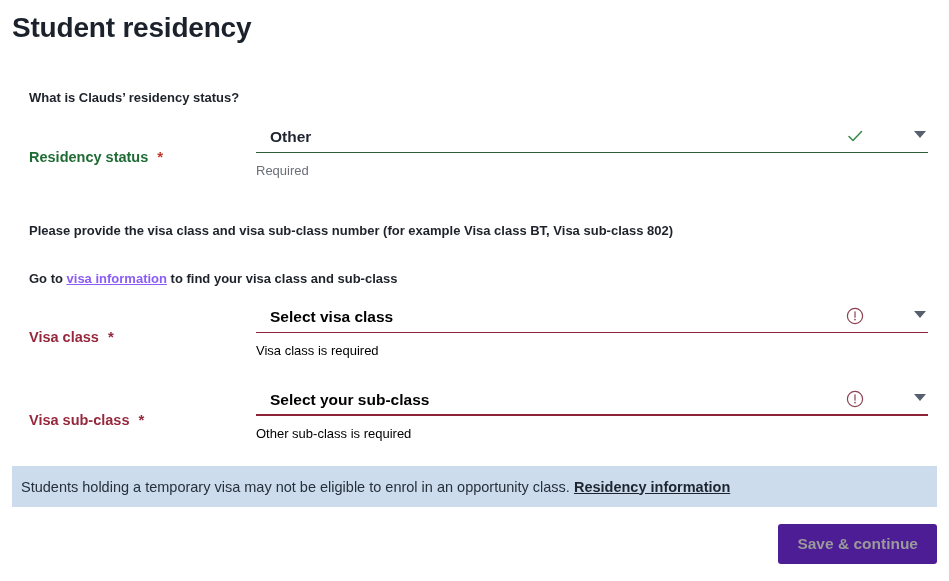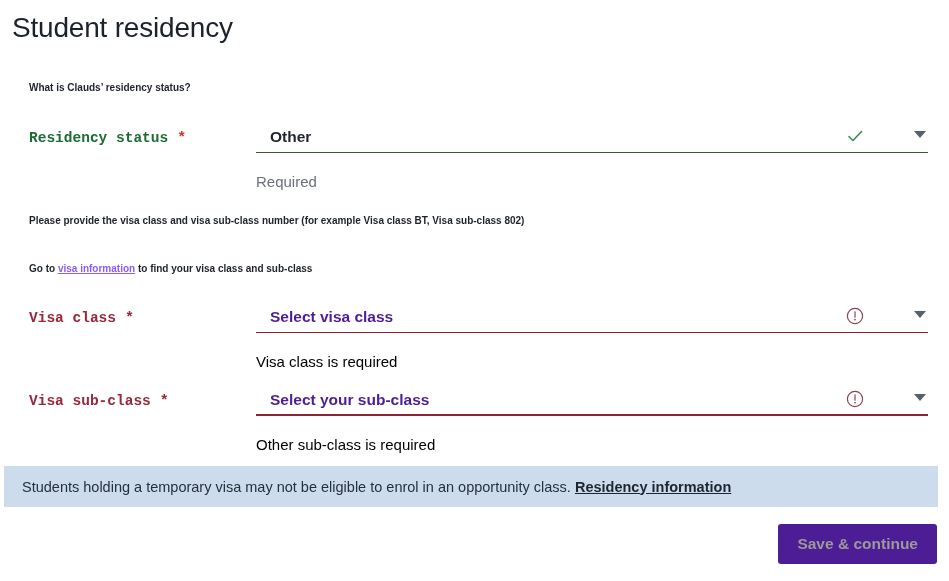--- a/index.html
+++ b/index.html
@@ -15,42 +15,43 @@
     overflow: hidden;
     position: relative;
   }
 
   
   .page-title {
     position: absolute;
     left: 12px;
     top: 9px;
     font-size: 28px;
-    font-weight: 400;
+    font-weight: 700;
     letter-spacing: -0.2px;
     color: #1c222c;
     line-height: 38px;
     white-space: nowrap;
   }
 
   
   .form-body {
     position: absolute;
     left: 0;
     top: 72px;
     width: 949px;
   }
 
   .question {
     position: absolute;
     left: 29px;
-    font-size: 10px;
+    font-size: 13px;
     font-weight: bold;
     color: #1e222b;
     white-space: nowrap;
+    margin-top: 8px;
   }
   .q-status { top: 10px; }
   .q-visa   { top: 143px; }
   .q-goto   { top: 191px; }
 
   .inline-link {
     color: #8b5cf6;
     font-weight: bold;
     text-decoration: underline;
     cursor: pointer;
@@ -63,25 +64,24 @@
     width: 949px;
     height: 52px;
   }
   .row-residency  { top: 52px; }
   .row-visaclass  { top: 232px; }
   .row-visasub    { top: 315px; }
 
   .field-label {
     position: absolute;
     left: 29px;
-    top: 6px;
+    top: 24px;
     font-size: 14.5px;
     font-weight: bold;
     white-space: nowrap;
-    font-family: Liberation Mono, monospace;
   }
   .label-green { color: #1e6b34; }
   .label-error { color: #96283c; }
   .req-star {
     color: #c0392b;
     font-weight: bold;
     margin-left: 9px;
     font-size: 15px;
   }
   .label-error .req-star { color: #96283c; }
@@ -93,35 +93,35 @@
     top: 0;
   }
   .field-value {
     font-size: 15.5px;
     font-weight: bold;
     line-height: 26px;
     padding-left: 14px;
     white-space: nowrap;
   }
   .value-filled { color: #1f2430; }
-  .value-placeholder { color: #4c1d95; }
+  .value-placeholder { color: #000000; }
 
   .field-underline {
     height: 1px;
     background: #2f5d35;
     margin-top: 2px;
   }
   .field-underline.error   { background: #8c2338; height: 1px; }
   .field-underline.focused { background: #8c2338; height: 2px; margin-top: 1px; }
 
   .field-help {
-    font-size: 15px;
+    font-size: 13px;
     line-height: 18px;
     padding-left: 0px;
-    margin-top: 20px;
+    margin-top: 9px;
     white-space: nowrap;
   }
   .help-muted { color: #6a6f78; }
   .help-error { color: #000000; }
 
   
   .field-icons {
     position: absolute;
     top: 2px;
     right: 0;
@@ -150,28 +150,27 @@
     height: 0;
     border-left: 6px solid transparent;
     border-right: 6px solid transparent;
     border-top: 7px solid #56606e;
     cursor: pointer;
   }
 
   
   .info-banner {
     position: absolute;
-    left: 4px;
+    left: 12px;
     top: 466px;
     width: 925px;
     height: 41px;
     background: #cddcec;
     display: flex;
     align-items: center;
-    padding-left: 9px;
   }
   .info-banner-text {
     padding-left: 9px;
     font-size: 14.5px;
     color: #26303c;
     white-space: nowrap;
   }
   .banner-link {
     color: #1c2530;
     font-weight: bold;

